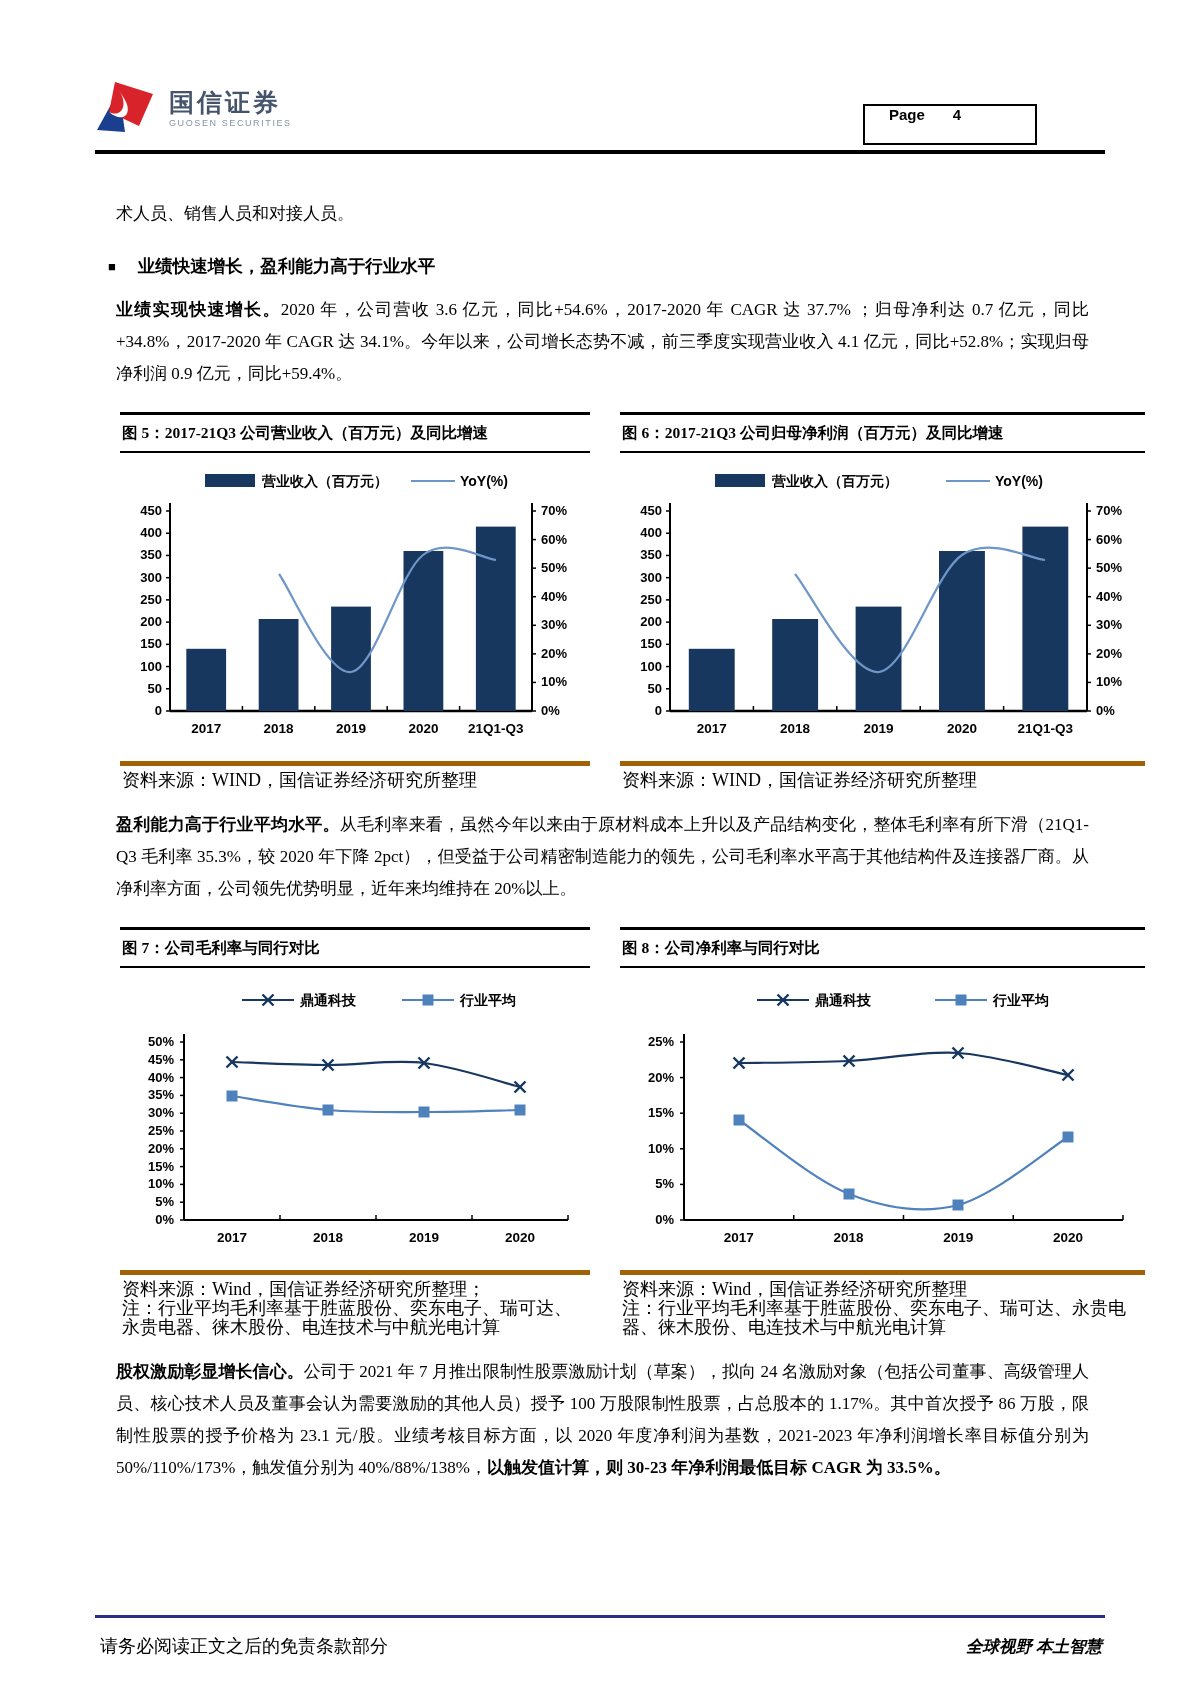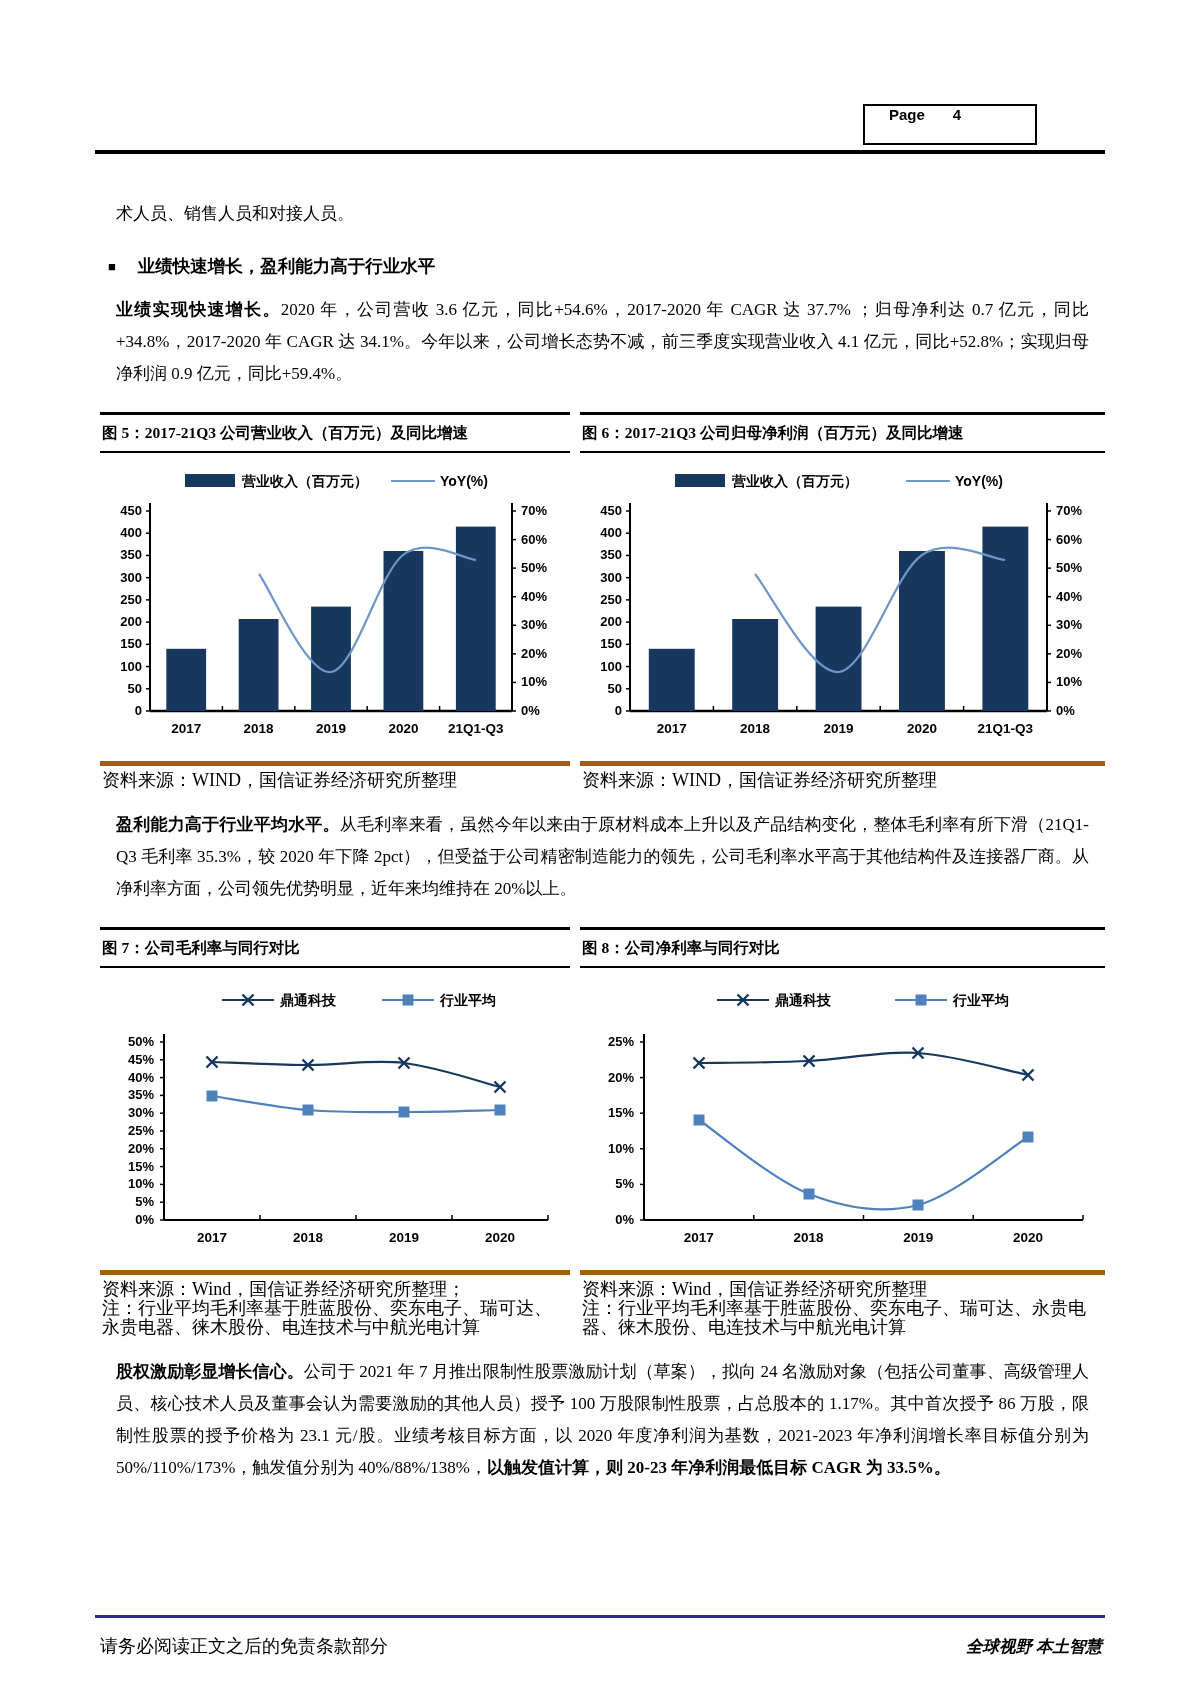--- a/index.html
+++ b/index.html
@@ -25,21 +25,21 @@
   .lead{font-weight:bold;}
   .boldtail{font-weight:bold;}
   .section-head{display:flex;align-items:baseline;gap:22px;margin:24px 0 14px 8px;
                 font-size:17.5px;font-weight:bold;}
   .section-head .bullet{font-size:13px;transform:translateY(-1px);}
 
   
   .figrow{display:flex;gap:10px;align-items:flex-start;}
   .figrow1{margin-top:22px;}
   .figrow2{margin-top:22px;}
-  .fig{background:#fff;}
+  .fig{background:#fff;margin-left:20px;}
   .fig.w-left{width:470px;}
   .fig.w-right{width:525px;}
   .fig-title{border-top:3px solid #000;border-bottom:2px solid #000;
              font-size:15.5px;font-weight:bold;padding:8px 2px 7px;}
   .fig-chart{display:block;margin-top:6px;}
   .fig-src{border-top:5px solid #a16207;font-size:18px;line-height:19px;padding:5px 2px 3px;}
   .fig-src .note{display:block;}
 
   .para2{margin-top:24px;}
   .para3{margin-top:18px;}
@@ -50,20 +50,31 @@
           justify-content:space-between;align-items:baseline;}
   .footer .l{font-size:18px;}
   .footer .r{font-size:16.5px;font-weight:bold;font-style:italic;}
 </style>
 </head>
 <body>
 
 <div class="page">
 
   <div class="header">
+    <div class="logo">
+      <svg class="logo-mark" viewBox="0 0 64 56">
+        <polygon points="2,50 24,10 30,52" fill="#1b3f8f"></polygon>
+        <polygon points="20,2 58,14 44,46 14,32" fill="#d8232a"></polygon>
+        <path d="M14,32 C26,38 34,26 24,10 L30,20 C38,34 28,44 14,32 Z" fill="#ffffff"></path>
+      </svg>
+      <div class="brand">
+        <div class="cn">国信证券</div>
+        <div class="en">GUOSEN SECURITIES</div>
+      </div>
+    </div>
     <div class="page-box">
       <span>Page</span>
       <span>4</span>
     </div>
   </div>
   <div class="header-rule"></div>
 
   <div class="content">
 
     <p class="bodytext">术人员、销售人员和对接人员。</p>
@@ -314,21 +325,21 @@
             <path d="M119,146C137.3,158.3 192.5,205.8 229,220C265.5,234.2 301.5,240.5 338,231C374.5,221.5 429.7,174.3 448,163" fill="none" stroke="#4f81bd" stroke-width="2.2"></path>
             <rect x="113.5" y="140.5" width="11" height="11" fill="#4f81bd"></rect>
             <rect x="223.5" y="214.5" width="11" height="11" fill="#4f81bd"></rect>
             <rect x="332.5" y="225.5" width="11" height="11" fill="#4f81bd"></rect>
             <rect x="442.5" y="157.5" width="11" height="11" fill="#4f81bd"></rect>
           </svg>
         <div class="fig-src"><span>资料来源：Wind，国信证券经济研究所整理</span><span class="note">注：行业平均毛利率基于胜蓝股份、奕东电子、瑞可达、永贵电器、徕木股份、电连技术与中航光电计算</span></div>
       </div>
     </div>
 
-    <p class="bodytext para3"><span class="lead">股权激励彰显增长信心。</span><span>公司于 2021 年 7 月推出限制性股票激励计划（草案），拟向 24 名激励对象（包括公司董事、高级管理人员、核心技术人员及董事会认为需要激励的其他人员）授予 100 万股限制性股票，占总股本的 1.17%。其中首次授予 86 万股，限制性股票的授予价格为 23.1 元/股。业绩考核目标方面，以 2020 年度净利润为基数，2021-2023 年净利润增长率目标值分别为 50%/110%/173%，触发值分别为 40%/88%/138%，</span><span class="boldtail">以触发值计算，则 20-23 年净利润最低目标 CAGR 为 33.5%。</span></p>
+    <p class="bodytext para3"><span class="lead">股权激励彰显增长信心。</span><span>公司于 2021 年 7 月推出限制性股票激励计划（草案），拟向 24 名激励对象（包括公司董事、高级管理人员、核心技术人员及董事会认为需要激励的其他人员）授予 100 万股限制性股票，占总股本的 1.17%。其中首次授予 86 万股，限制性股票的授予价格为 23.1 元/股。业绩考核目标方面，以 2020 年度净利润为基数，2021-2023 年净利润增长率目标值分别为 50%/110%/173%，触发值分别为 40%/88%/138%，</span><span class="boldtail">以触发值计算，则 30-23 年净利润最低目标 CAGR 为 33.5%。</span></p>
 
   </div>
 
   <div class="footer-rule"></div>
   <div class="footer">
     <span class="l">请务必阅读正文之后的免责条款部分</span>
     <span class="r">全球视野 本土智慧</span>
   </div>
 
 </div>

